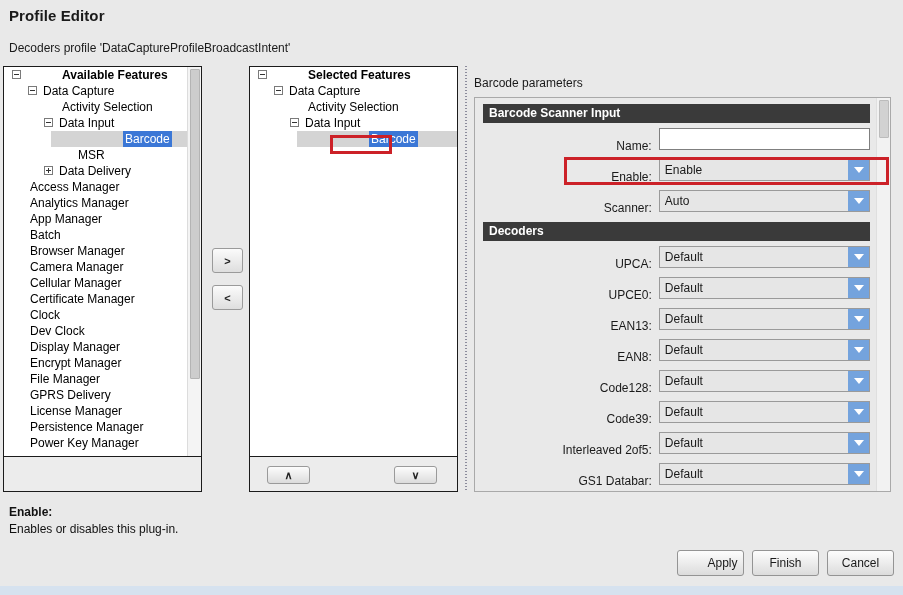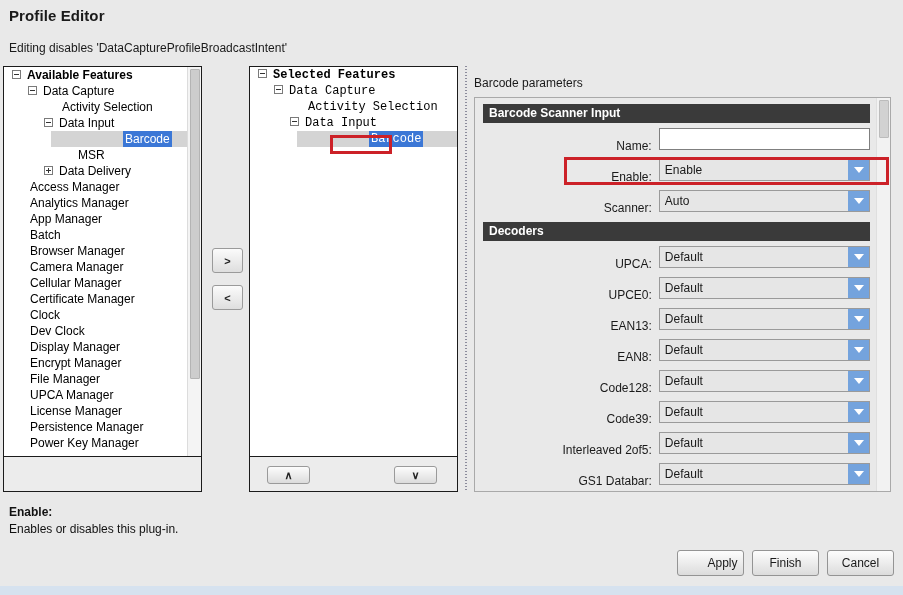--- a/index.html
+++ b/index.html
@@ -64,42 +64,42 @@
     top: -1px;
   }
   .expander::before {
     content: ""; position: absolute; left: 1px; top: 3px;
     width: 5px; height: 1px; background: #333;
   }
   .expander.plus::after {
     content: ""; position: absolute; left: 3px; top: 1px;
     width: 1px; height: 5px; background: #333;
   }
-  .bold { font-weight: bold; }
+  .bold { font-weight: bold; margin-left: 35px; }
 
   
   .xfer-btn {
     position: absolute; width: 31px; height: 25px;
     background: linear-gradient(#fbfbfb, #dedede);
     border: 1px solid #9a9a9a; border-radius: 3px;
     font-size: 11px; font-weight: bold; color: #222;
     display: flex; align-items: center; justify-content: center;
     cursor: default;
   }
 
   
   .mid-panel {
     position: absolute; left: 249px; top: 66px;
     width: 209px; height: 426px;
     border: 1px solid #1b1b1b; background: #ececec;
   }
   .mid-viewport {
     position: absolute; left: 0; top: 0;
     width: 207px; height: 390px; background: #ffffff;
-    border-bottom: 1px solid #1b1b1b; overflow: hidden; font-family: Liberation Mono, monospace;
+    border-bottom: 1px solid #1b1b1b; overflow: hidden;
   }
   .mid-btn {
     position: absolute; top: 399px; width: 43px; height: 18px;
     background: linear-gradient(#fcfcfc, #dcdcdc);
     border: 1px solid #9a9a9a; border-radius: 3px;
     font-size: 11px; font-weight: bold; color: #222;
     display: flex; align-items: center; justify-content: center;
   }
   .red-box {
     position: absolute;
@@ -199,21 +199,21 @@
     position: absolute; left: 0; bottom: 0; width: 903px; height: 9px;
     background: #d6e2ef;
   }
 </style>
 </head>
 <body>
 
 <div id="root">
 
   <div class="page-title">Profile Editor</div>
-  <div class="page-subtitle">Editing disables 'DataCaptureProfileBroadcastIntent'</div>
+  <div class="page-subtitle">Decoders profile 'DataCaptureProfileBroadcastIntent'</div>
 
   <div class="left-panel">
     <div class="tree-viewport">
       <div class="tree-list" id="avail-list">
           <div class="trow"><span style="display: inline-block; width: 8px;"></span><span class="expander"></span><span class="lbl bold">Available Features</span></div>
           <div class="trow"><span style="display: inline-block; width: 24px;"></span><span class="expander"></span><span class="lbl">Data Capture</span></div>
           <div class="trow"><span style="display: inline-block; width: 56px;"></span><span class="lbl">Activity Selection</span></div>
           <div class="trow"><span style="display: inline-block; width: 40px;"></span><span class="expander"></span><span class="lbl">Data Input</span></div>
           <div class="trow sel"><span style="display: inline-block; width: 72px;"></span><span class="lbl">Barcode</span></div>
           <div class="trow"><span style="display: inline-block; width: 72px;"></span><span class="lbl">MSR</span></div>
@@ -224,21 +224,21 @@
           <div class="trow"><span style="display: inline-block; width: 24px;"></span><span class="lbl">Batch</span></div>
           <div class="trow"><span style="display: inline-block; width: 24px;"></span><span class="lbl">Browser Manager</span></div>
           <div class="trow"><span style="display: inline-block; width: 24px;"></span><span class="lbl">Camera Manager</span></div>
           <div class="trow"><span style="display: inline-block; width: 24px;"></span><span class="lbl">Cellular Manager</span></div>
           <div class="trow"><span style="display: inline-block; width: 24px;"></span><span class="lbl">Certificate Manager</span></div>
           <div class="trow"><span style="display: inline-block; width: 24px;"></span><span class="lbl">Clock</span></div>
           <div class="trow"><span style="display: inline-block; width: 24px;"></span><span class="lbl">Dev Clock</span></div>
           <div class="trow"><span style="display: inline-block; width: 24px;"></span><span class="lbl">Display Manager</span></div>
           <div class="trow"><span style="display: inline-block; width: 24px;"></span><span class="lbl">Encrypt Manager</span></div>
           <div class="trow"><span style="display: inline-block; width: 24px;"></span><span class="lbl">File Manager</span></div>
-          <div class="trow"><span style="display: inline-block; width: 24px;"></span><span class="lbl">UPCA Manager</span></div>
+          <div class="trow"><span style="display: inline-block; width: 24px;"></span><span class="lbl">GPRS Delivery</span></div>
           <div class="trow"><span style="display: inline-block; width: 24px;"></span><span class="lbl">License Manager</span></div>
           <div class="trow"><span style="display: inline-block; width: 24px;"></span><span class="lbl">Persistence Manager</span></div>
           <div class="trow"><span style="display: inline-block; width: 24px;"></span><span class="lbl">Power Key Manager</span></div>
         </div>
       <div class="tree-scroll-track">
         <div class="tree-scroll-thumb"></div>
       </div>
     </div>
   </div>
 

